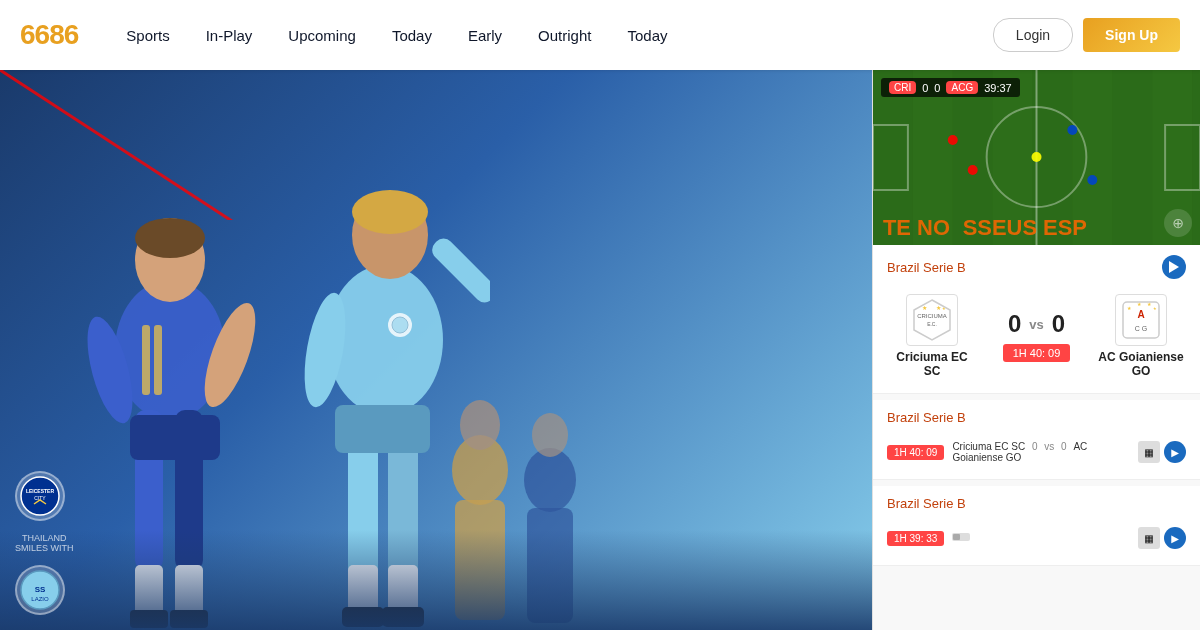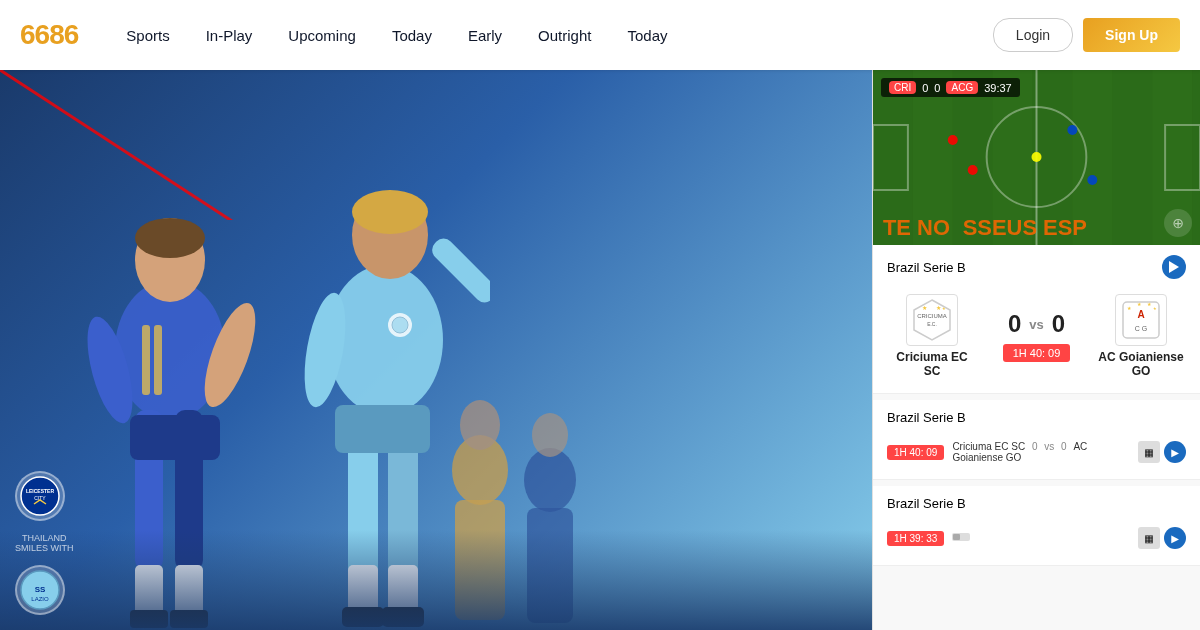--- a/index.html
+++ b/index.html
@@ -145,21 +145,21 @@
 
     
     .match-section {
       background: #fff;
       padding: 10px 14px;
       border-bottom: 1px solid #eee;
     }
 
     .league-name {
       font-size: 13px;
-      color: #000000;
+      color: #c2410c;
       margin-bottom: 10px;
       display: flex;
       justify-content: space-between;
       align-items: center;
     }
 
     .play-btn {
       background: #1a6abf;
       border: none;
       border-radius: 50%;

